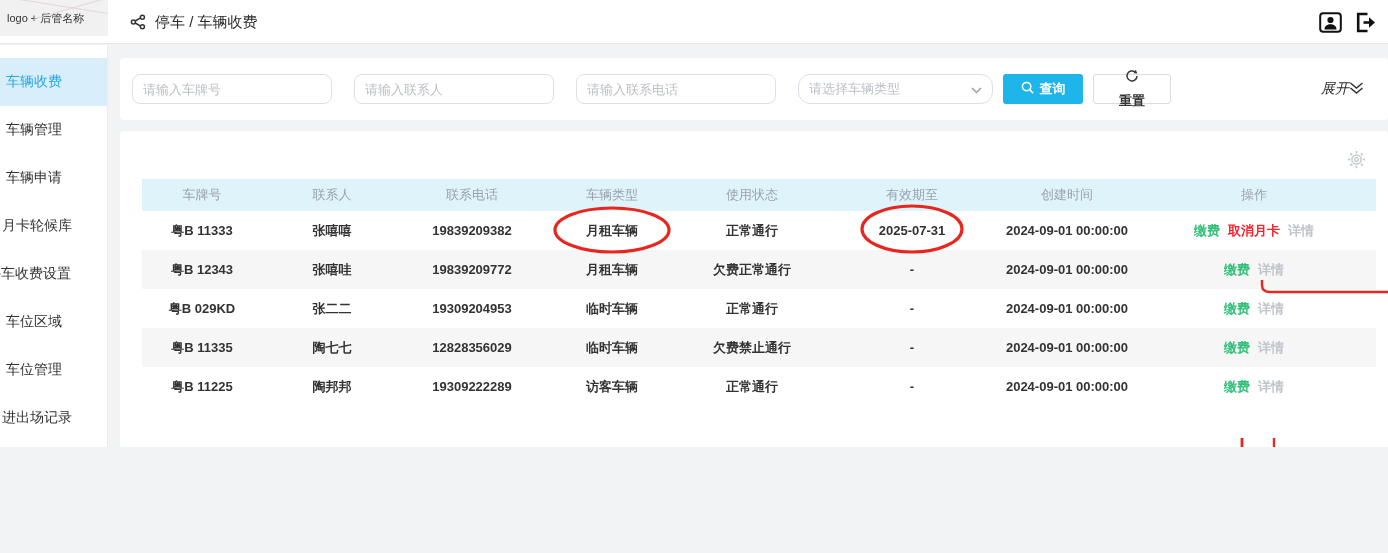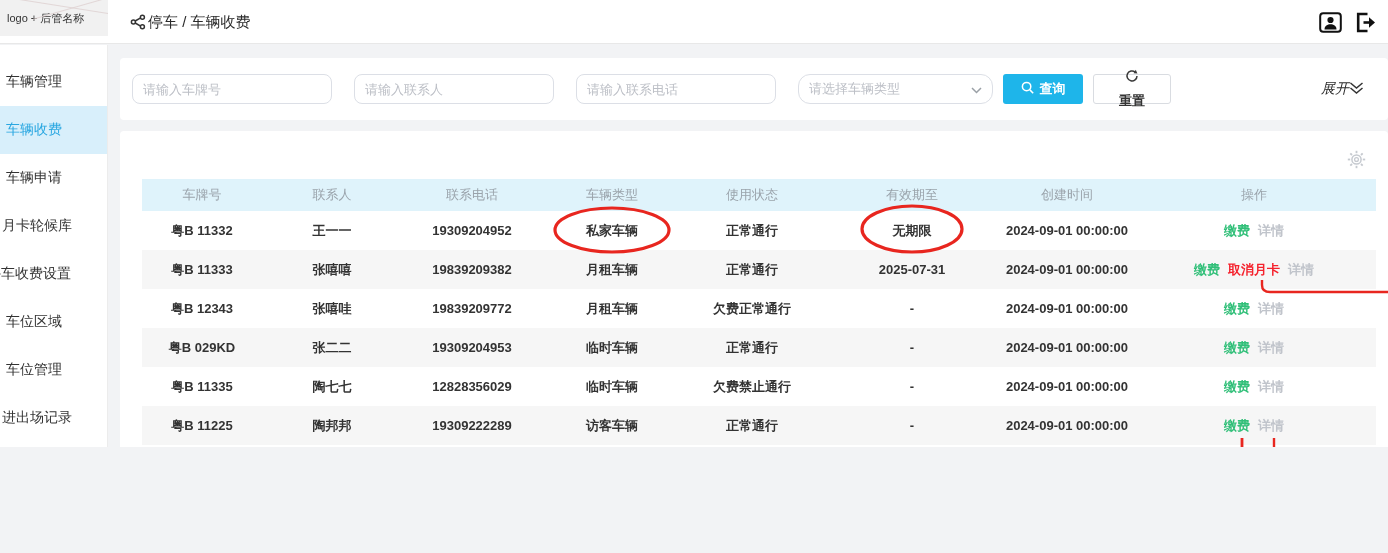--- a/index.html
+++ b/index.html
@@ -19,21 +19,21 @@
   .app{position:relative;width:1388px;height:447px;overflow:hidden;}
 
   
   .topbar{position:absolute;top:0;left:0;right:0;height:44px;background:#fff;
     border-bottom:1px solid #e8e8e8;display:flex;align-items:flex-start;z-index:5;}
   .logo-box{width:108px;height:36px;background:#f1f1f1;position:relative;overflow:hidden;
     display:flex;align-items:center;padding-left:7px;font-size:11px;color:#333;flex:none;}
   .logo-box .diag{position:absolute;height:1px;width:140%;background:#ddcfcf;opacity:.8;}
   .diag.d1{top:6px;left:-12px;transform:rotate(9deg);}
   .diag.d2{top:-2px;left:30px;transform:rotate(-16deg);}
-  .breadcrumb-wrap{display:flex;align-items:center;gap:2px;margin-left:22px;height:44px;}
+  .breadcrumb-wrap{display:flex;align-items:center;gap:9px;margin-left:22px;height:44px;}
   .breadcrumb{font-size:15px;color:#2b2b2b;}
   .topbar-right{margin-left:auto;display:flex;align-items:center;gap:13px;height:44px;padding-right:12px;}
   .icon-btn{display:flex;align-items:center;justify-content:center;cursor:pointer;}
 
   
   .sidebar{position:absolute;top:45px;left:0;width:108px;bottom:0;background:#fff;
     border-right:1px solid #ececec;padding-top:13px;overflow:hidden;z-index:4;}
   .side-item{height:48px;display:flex;align-items:center;padding-left:6px;font-size:14px;
     color:#333;white-space:nowrap;cursor:pointer;}
   .side-item.active{background:var(--sidebar-active-bg);color:var(--sidebar-active-text);}
@@ -120,22 +120,22 @@
         <svg width="21" height="21" viewBox="0 0 21 21">
           <path d="M12.5,2 H3.2 V19 H12.5" fill="none" stroke="#111" stroke-width="2.6"></path>
           <line x1="8.5" y1="10.5" x2="15" y2="10.5" stroke="#111" stroke-width="2.6"></line>
           <polygon points="14,5.2 20,10.5 14,15.8" fill="#111"></polygon>
         </svg>
       </span>
     </div>
   </div>
 
   <div class="sidebar" id="sidebar">
+      <div class="side-item active">车辆收费</div>
       <div class="side-item">车辆管理</div>
-      <div class="side-item active">车辆收费</div>
       <div class="side-item">车辆申请</div>
       <div class="side-item">月卡轮候库</div>
       <div class="side-item">停车收费设置</div>
       <div class="side-item">车位区域</div>
       <div class="side-item">车位管理</div>
       <div class="side-item">进出场记录</div>
       <div class="side-item">缴费异常记录</div>
       <div class="side-item">车位共享列表</div>
     </div>
 
@@ -220,30 +220,20 @@
               <th>联系电话</th>
               <th>车辆类型</th>
               <th>使用状态</th>
               <th>有效期至</th>
               <th>创建时间</th>
               <th>操作</th>
             </tr>
           </thead>
         <tbody id="tbody">
             <tr>
-              <td>粤B 11332</td>
-              <td>王一一</td>
-              <td>19309204952</td>
-              <td>私家车辆</td>
-              <td>正常通行</td>
-              <td>无期限</td>
-              <td>2024-09-01 00:00:00</td>
-              <td><span class="act act-pay">缴费</span><span class="act act-detail">详情</span></td>
-            </tr>
-            <tr>
               <td>粤B 11333</td>
               <td>张嘻嘻</td>
               <td>19839209382</td>
               <td>月租车辆</td>
               <td>正常通行</td>
               <td>2025-07-31</td>
               <td>2024-09-01 00:00:00</td>
               <td><span class="act act-pay">缴费</span><span class="act act-cancel-monthly-card">取消月卡</span><span class="act act-detail">详情</span></td>
             </tr>
             <tr>

